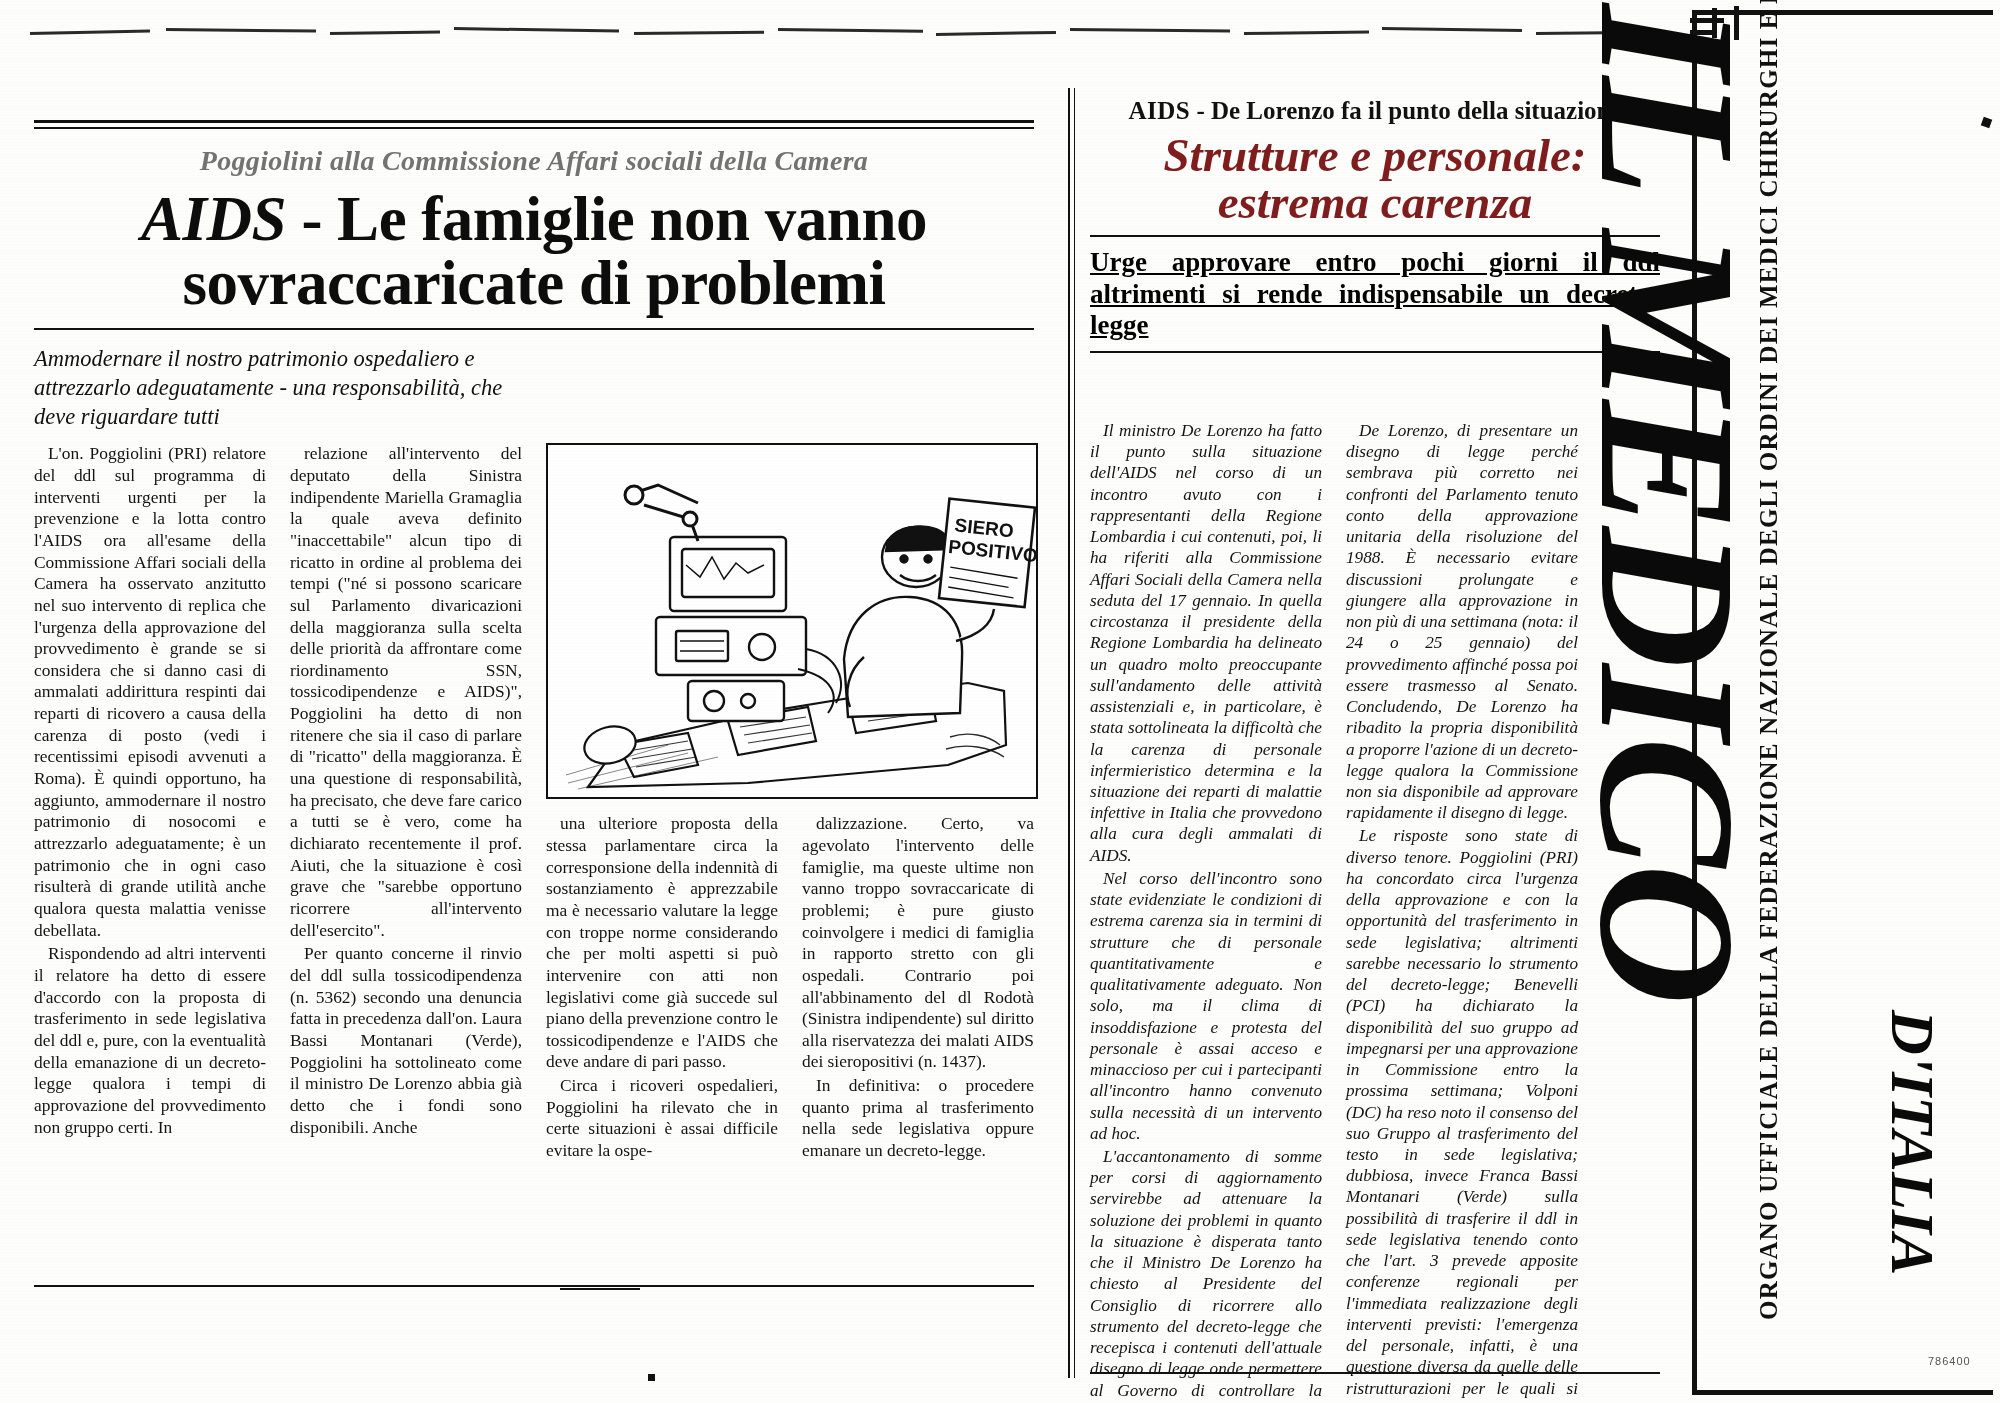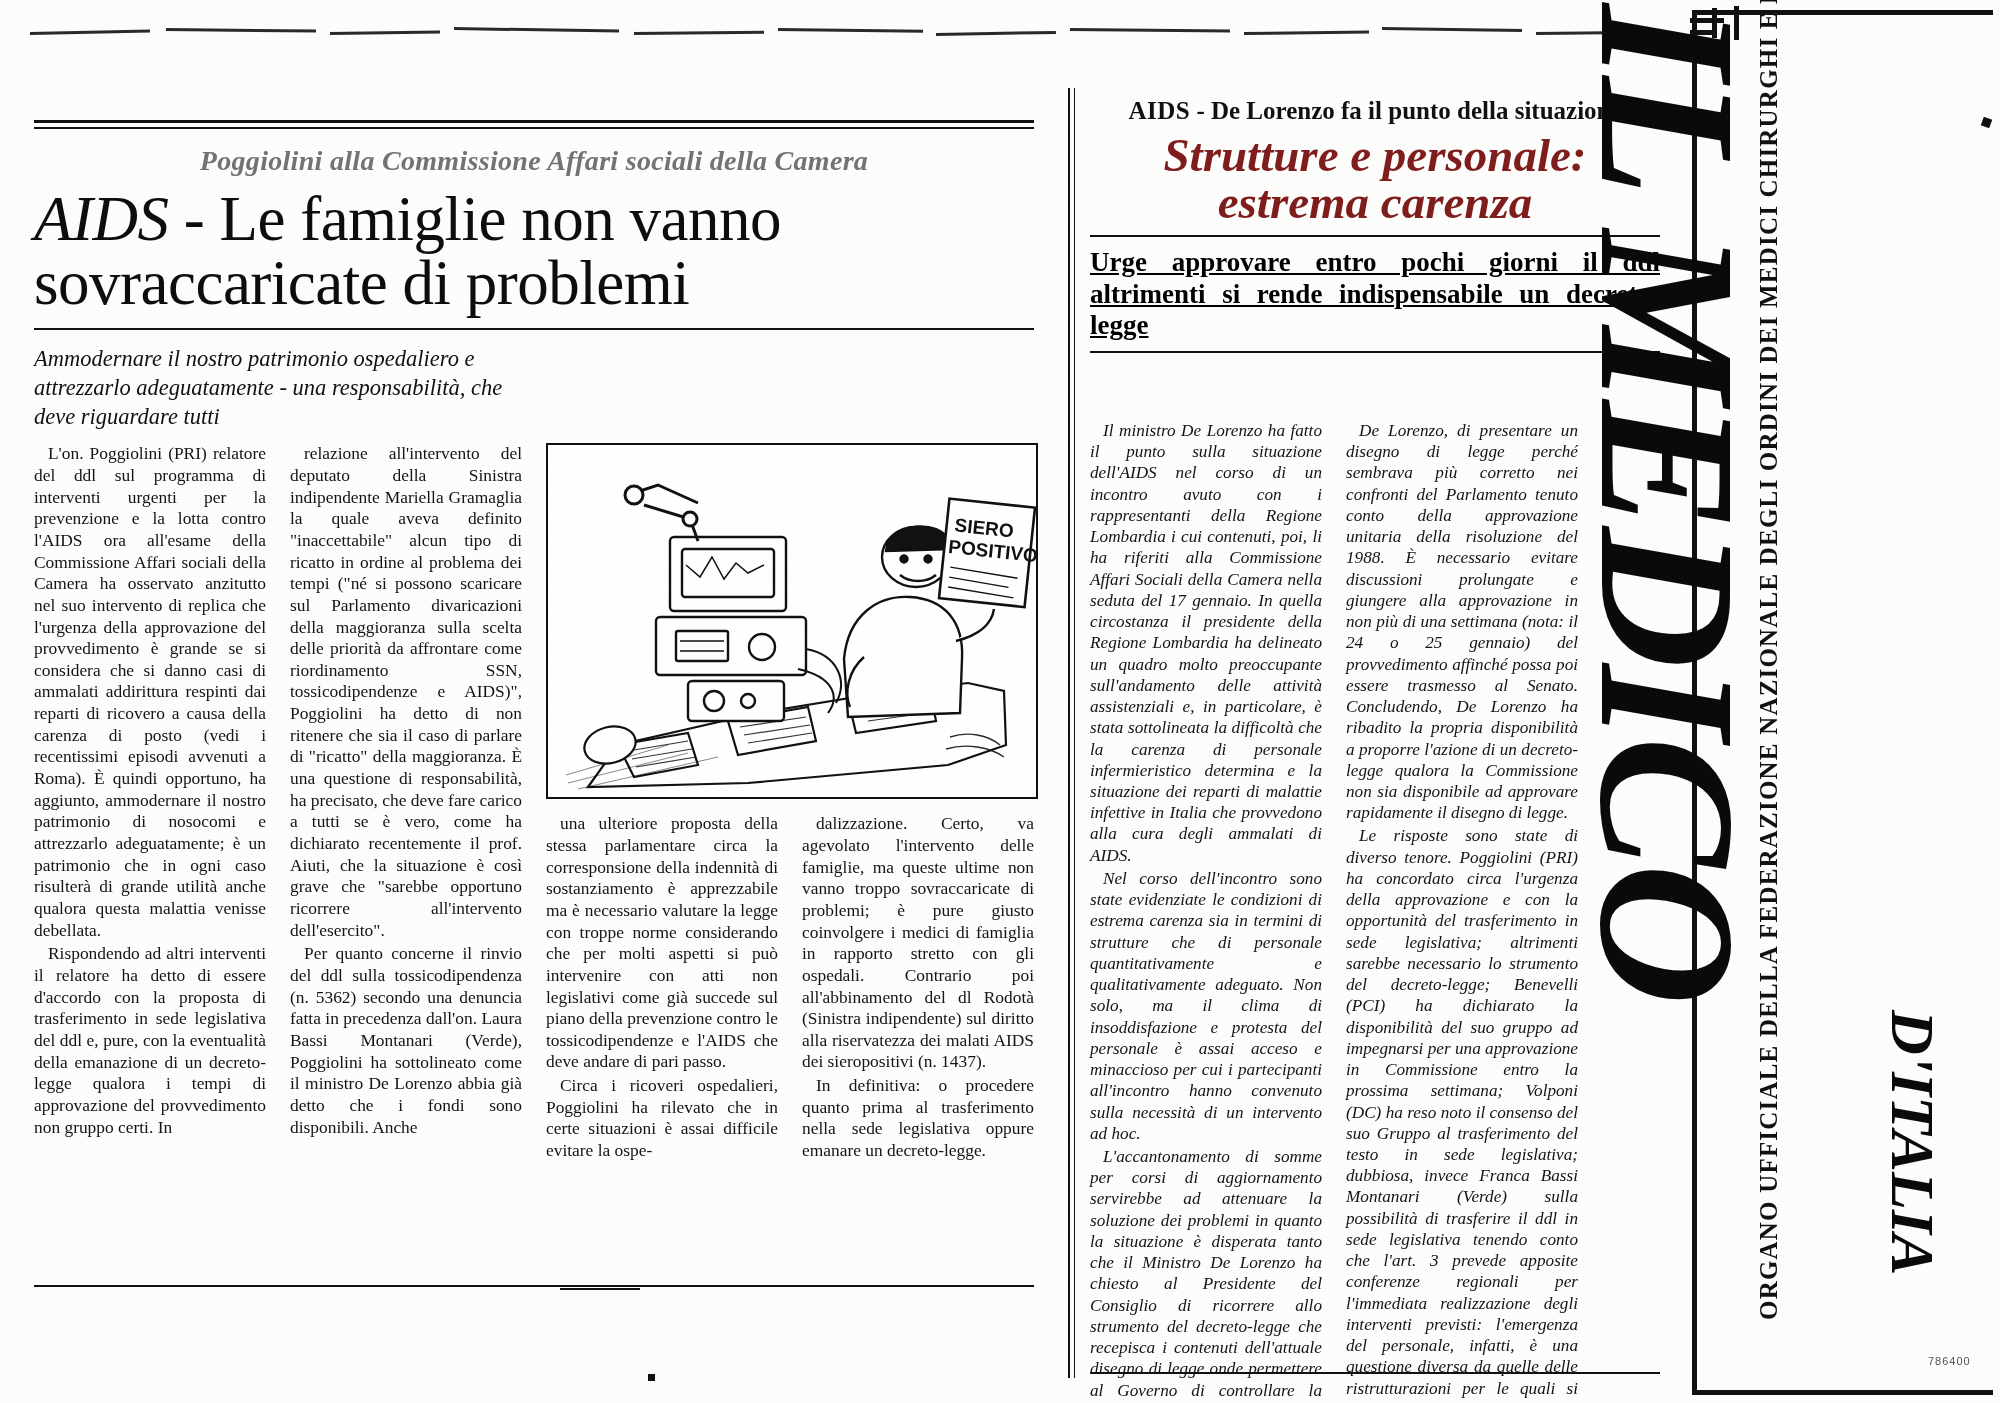--- a/index.html
+++ b/index.html
@@ -63,23 +63,24 @@
     font-style: italic;
     font-weight: 700;
     font-size: 28px;
     text-align: center;
     letter-spacing: 0.3px;
     margin: 16px 0 10px;
     color: #737373;
   }
   .headline {
     font-family: "Liberation Serif", serif;
-    font-weight: 400;
+    font-weight: 700;
     font-size: 63px;
     line-height: 1.02;
+    text-align: center;
     letter-spacing: -0.5px;
     color: #0d0d0d;
     margin: 4px 0 10px;
   }
   .headline .it { font-style: italic; }
   .rule-under {
     border-top: 2px solid #111;
     margin: 12px 0 14px;
   }
 

